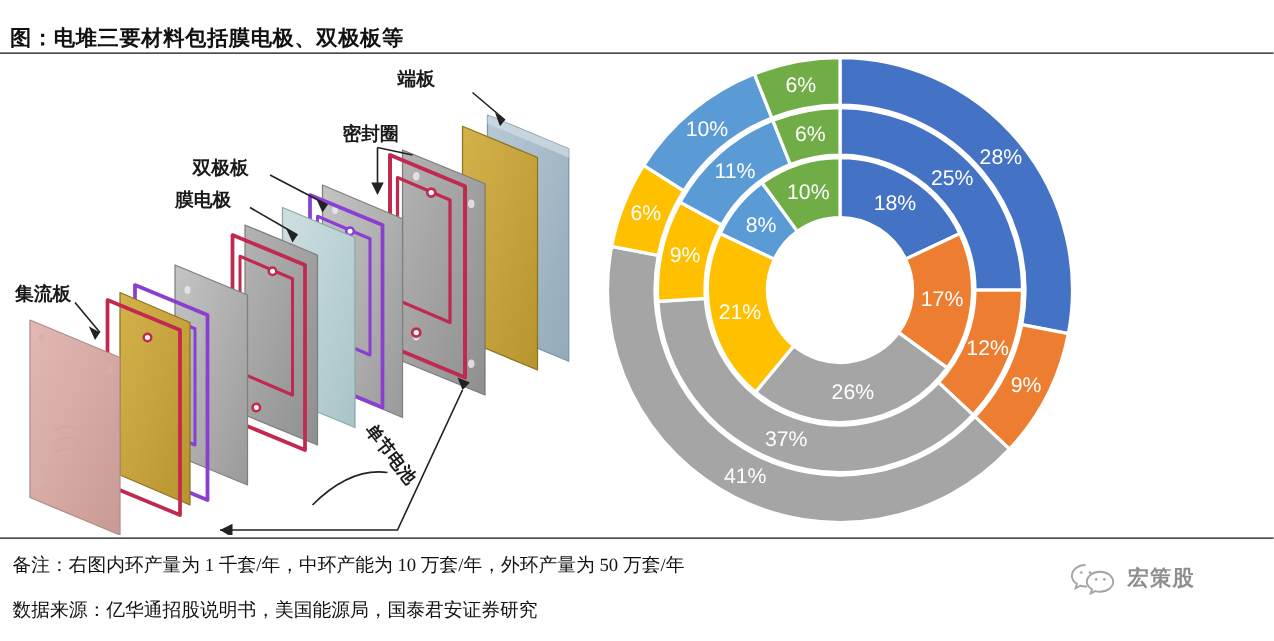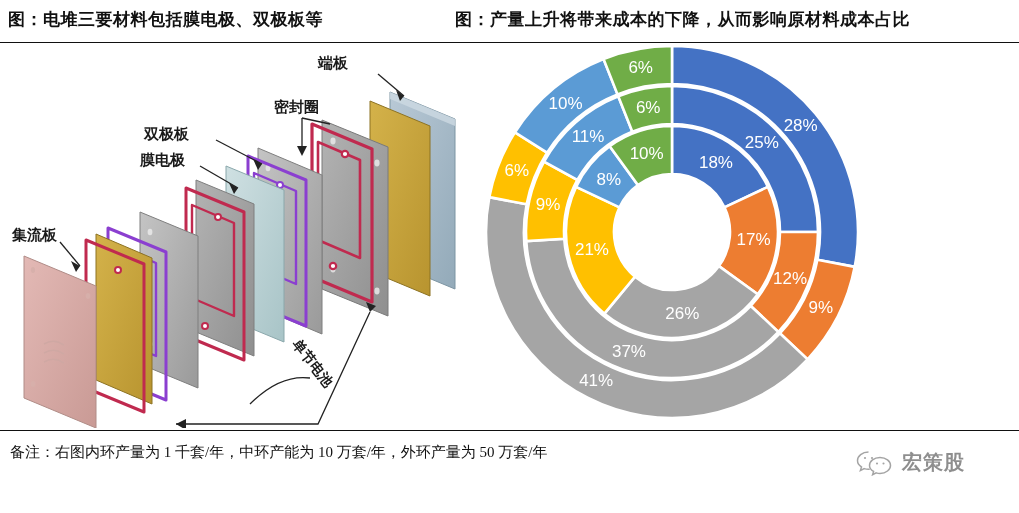--- a/index.html
+++ b/index.html
@@ -7,21 +7,21 @@
     width:1019px;height:513px;
     background:#ffffff;
     font-family:"Liberation Serif","DejaVu Serif",serif;
     color:#111;
     position:relative;
     overflow:hidden;
   }
   .page{position:absolute;inset:0;}
 
   
-  .titles{position:absolute;left:0;top:0;width:846px;height:42px;}
+  .titles{position:absolute;left:0;top:11px;width:846px;height:42px;}
   .title{
     position:absolute;top:8px;
     font-size:17px;font-weight:bold;letter-spacing:.5px;
     white-space:nowrap;
     font-family:"Liberation Serif","DejaVu Serif",serif;
   }
   .title-left{left:8px;}
   .title-right{left:455px;}
   .rule{
     position:absolute;left:0;width:1019px;height:0;
@@ -34,21 +34,21 @@
   .left-panel{position:absolute;left:0;top:44px;width:470px;height:384px;padding-left:18px;}
   .diagram-svg{position:absolute;left:0;top:0;}
   .dlabel{
     position:absolute;
     font-family:"Liberation Sans","DejaVu Sans",sans-serif;
     font-size:15px;font-weight:bold;color:#1a1a1a;
     white-space:nowrap;
   }
   .lbl-duanban{left:318px;top:10px;}
   .lbl-mifengquan{left:243px;top:54px;margin-left:31px;}
-  .lbl-shuangjiban{left:144px;top:81px;}
+  .lbl-shuangjiban{left:154px;top:81px;}
   .lbl-modianji{left:140px;top:107px;}
   .lbl-jiliuban{left:12px;top:182px;text-align:right;}
   .lbl-danjie{left:302px;top:292px;transform:rotate(52deg);transform-origin:left top;font-size:14px;}
 
   
   .right-panel{position:absolute;left:470px;top:44px;width:549px;height:384px;}
   .donut-svg{position:absolute;left:12px;top:-2px;}
   .slice-label{
     font-family:"Liberation Sans","DejaVu Sans",sans-serif;
     font-size:17px;font-weight:normal;fill:#ffffff;
@@ -66,31 +66,30 @@
   .foot-note{top:9px;}
   .foot-source{top:45px;}
 
   .watermark{
     position:absolute;left:855px;top:448px;
     display:flex;align-items:center;gap:7px;
     opacity:.62;
   }
   .wm-text{
     font-family:"Liberation Sans","DejaVu Sans",sans-serif;
-    font-size:20px;font-weight:bold;color:#4a4a4a;letter-spacing:1px;
+    font-size:17px;font-weight:bold;color:#4a4a4a;letter-spacing:1px;
   }
 </style>
 </head>
 <body>
 
 <div class="page">
 
   <div class="titles">
     <div class="title title-left">图：电堆三要材料包括膜电极、双极板等</div>
-    <div class="title title-right">图：产量上升将带来成本的下降，从而影响原材料成本占比</div>
   </div>
   <div class="rule rule-top"></div>
 
   <div class="left-panel">
     <svg class="diagram-svg" width="470" height="384" viewBox="0 0 470 384">
       <defs>
         <linearGradient id="gEnd" x1="0" y1="0" x2="1" y2="1">
           <stop offset="0%" stop-color="#b9c9d6"></stop>
             <stop offset="100%" stop-color="#93aab9"></stop>
         </linearGradient>
@@ -282,20 +281,21 @@
           <text x="83.55019371196884" y="62.324288456443185" class="slice-label">10%</text>
           <text x="158.707320464184" y="26.958029128308993" class="slice-label">6%</text>
         </g>
     </svg>
 
   </div>
 
   <div class="rule rule-bottom"></div>
   <div class="footer">
     <div class="foot-line foot-note">备注：右图内环产量为 1 千套/年，中环产能为 10 万套/年，外环产量为 50 万套/年</div>
+    <div class="foot-line foot-source">数据来源：亿华通招股说明书，美国能源局，国泰君安证券研究</div>
   </div>
 
   <div class="watermark">
     <svg width="40" height="28" viewBox="0 0 40 28">
       <g fill="none" stroke="#6d6d6d" stroke-width="1.5">
         <path d="M13.5,4 C7.2,4 2.5,8 2.5,12.6 c0,2.6 1.6,4.9 4,6.4 L5.4,22.6 l3.8,-2 c1.3,.4 2.7,.6 4.3,.6 .4,0 .8,0 1.2,-.05"></path>
         <circle cx="10" cy="10" r="1.1" fill="#6d6d6d" stroke="none"></circle>
         <circle cx="17" cy="10" r="1.1" fill="#6d6d6d" stroke="none"></circle>
         <path d="M25,9.4 c6,0 10.5,3.7 10.5,8 0,4.3 -4.5,8 -10.5,8 -1.3,0 -2.6,-.2 -3.8,-.55 l-3.6,1.9 1,-3.3 c-2.4,-1.5 -4.1,-3.7 -4.1,-6.05 0,-4.3 4.5,-8 10.5,-8 z"></path>
         <circle cx="22" cy="15.5" r="1.05" fill="#6d6d6d" stroke="none"></circle>

